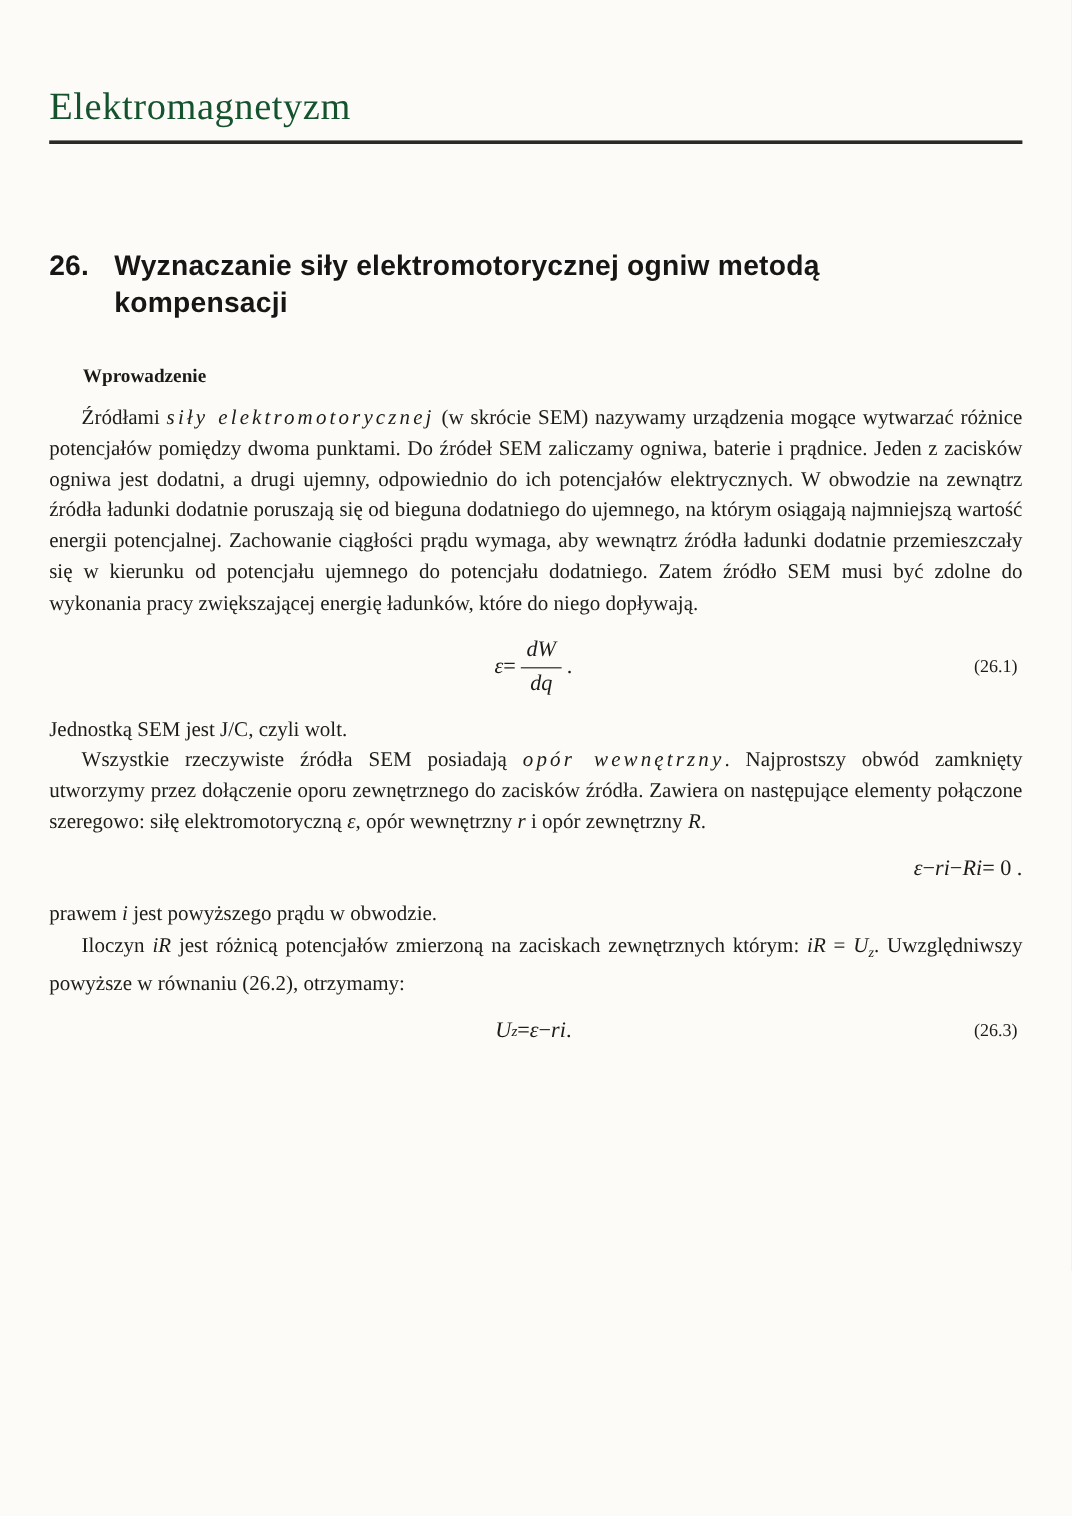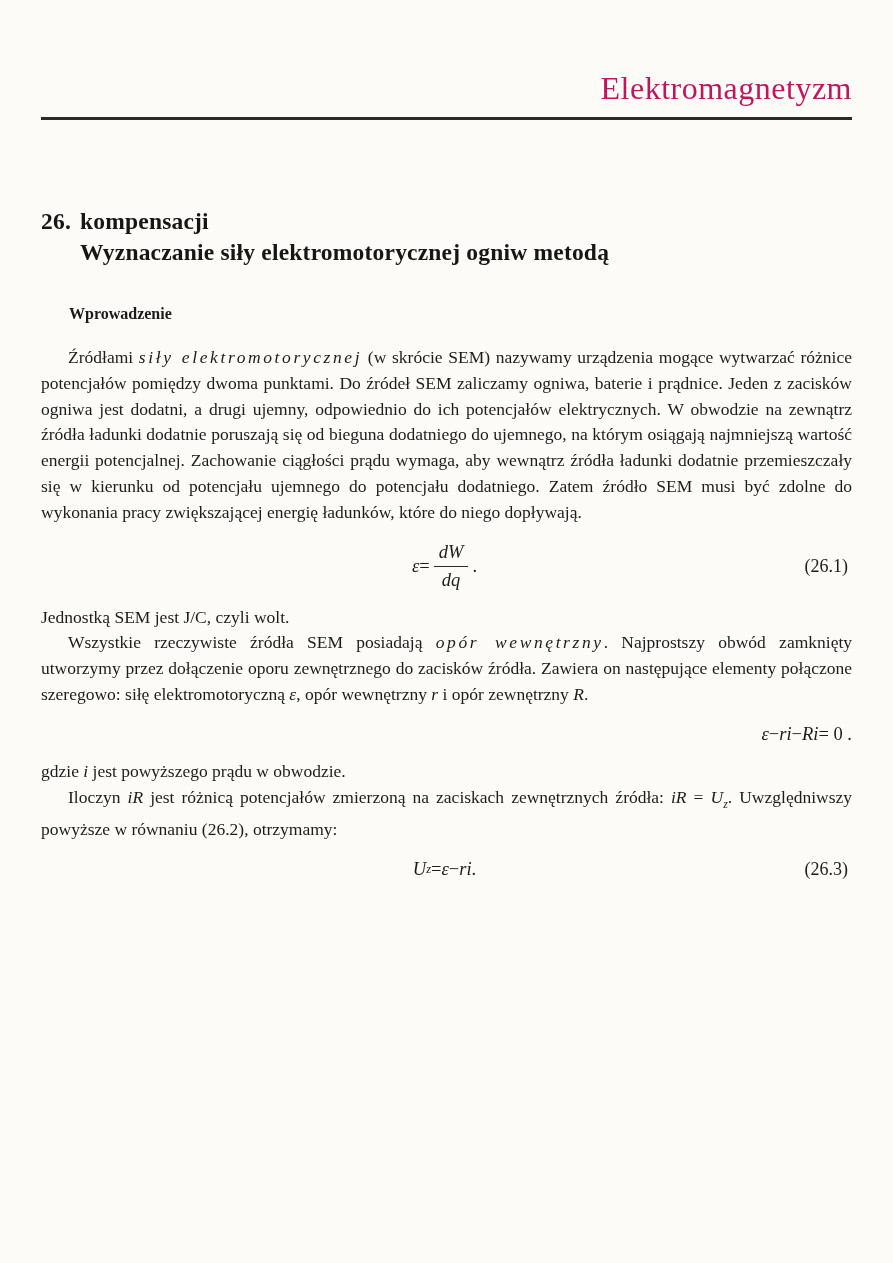--- a/index.html
+++ b/index.html
@@ -11,64 +11,64 @@
     background: #fcfbf8;
     color: #1d1c1a;
     font-family: "Liberation Serif", serif;
     padding: 70px 41px 0 41px;
     overflow: hidden;
   }
   .running-title {
     font-size: 32px;
     font-weight: 400;
     letter-spacing: 0.5px;
-    color: #be185d;
-    text-align: right;
+    color: #14532d;
   }
   .header-rule {
     margin-top: 10px;
     height: 3px;
     background: #2b2a27;
   }
   .section-heading {
     margin-top: 86px;
     display: flex;
-    font-family: Liberation Serif, serif;
+    font-family: Liberation Sans, sans-serif;
     font-weight: 700;
     font-size: 23.5px;
     line-height: 1.34;
     letter-spacing: 0.2px;
     color: #171614;
+    gap: 12px;
   }
   .section-number { margin-right: 9px; }
   .section-title .line { display: block; }
   .subsection-heading {
     margin-top: 36px;
     margin-left: 28px;
     font-size: 16px;
     font-weight: 700;
     color: #1b1a18;
   }
-  .body-text { margin-top: 22px; }
+  .body-text { margin-top: 12px; }
   .body-text p {
     font-size: 17.5px;
     line-height: 25.8px;
     text-align: justify;
   }
   p.indent { text-indent: 27px; }
   .it { font-style: italic; }
   .lsp { letter-spacing: 2.6px; }
   sub { font-size: 68%; }
   .eq-row {
     display: flex;
     align-items: center;
     margin: 16px 0 14px 0;
   }
   .eq-side { flex: 1 1 0; }
-  .eq-number { flex: 1 1 0; text-align: right; font-size: 18px; padding-right: 4px; }
+  .eq-number { flex: 1 1 0; text-align: right; font-size: 15px; padding-right: 4px; }
   .eq-body {
     font-size: 18.5px;
     display: inline-flex;
     align-items: center;
   }
   .frac {
     display: inline-block;
     text-align: center;
     vertical-align: middle;
     margin: 0 4px;
@@ -84,22 +84,22 @@
   <header>
     <h1 class="running-title">Elektromagnetyzm</h1>
     <div class="header-rule"></div>
   </header>
 
   <main>
 
     <h2 class="section-heading">
       <span class="section-number">26.</span>
       <span class="section-title">
+        <span class="line">Wyznaczanie siły elektromotorycznej ogniw metodą</span>
         <span class="line">kompensacji</span>
-        <span class="line">Wyznaczanie siły elektromotorycznej ogniw metodą</span>
       </span>
     </h2>
 
     <h3 class="subsection-heading">Wprowadzenie</h3>
 
     <div class="body-text">
 
       <p class="indent"><span>Źródłami </span><span class="it lsp">siły elektromotorycznej</span><span> (w skrócie SEM) nazywamy urządzenia mogące wytwarzać różnice potencjałów pomiędzy dwoma punktami. Do źródeł SEM zaliczamy ogniwa, baterie i prądnice. Jeden z zacisków ogniwa jest dodatni, a drugi ujemny, odpowiednio do ich potencjałów elektrycznych. W obwodzie na zewnątrz źródła ładunki dodatnie poruszają się od bieguna dodatniego do ujemnego, na którym osiągają najmniejszą wartość energii potencjalnej. Zachowanie ciągłości prądu wymaga, aby wewnątrz źródła ładunki dodatnie przemieszczały się w kierunku od potencjału ujemnego do potencjału dodatniego. Zatem źródło SEM musi być zdolne do wykonania pracy zwiększającej energię ładunków, które do niego dopływają.</span></p>
 
 
@@ -127,23 +127,23 @@
         <span class="eq-body">
             <span class="it">ε</span>
             <span> − </span>
             <span class="it">ri</span>
             <span> − </span>
             <span class="it">Ri</span>
             <span> = 0 .</span>
           </span>
       </div>
 
-      <p><span>gdzie </span><span class="it">i</span><span> jest powyższego prądu w obwodzie.</span></p>
+      <p><span>prawem </span><span class="it">i</span><span> jest powyższego prądu w obwodzie.</span></p>
 
-      <p class="indent"><span>Iloczyn </span><span class="it">iR</span><span> jest różnicą potencjałów zmierzoną na zaciskach zewnętrznych źródła: </span><span class="it">iR</span><span> = </span><span class="it">U</span><sub class="it">z</sub><span>. Uwzględniwszy powyższe w równaniu (26.2), otrzymamy:</span></p>
+      <p class="indent"><span>Iloczyn </span><span class="it">iR</span><span> jest różnicą potencjałów zmierzoną na zaciskach zewnętrznych którym: </span><span class="it">iR</span><span> = </span><span class="it">U</span><sub class="it">z</sub><span>. Uwzględniwszy powyższe w równaniu (26.2), otrzymamy:</span></p>
 
       <div class="eq-row">
         <span class="eq-side"></span>
         <span class="eq-body">
             <span class="it">U</span>
             <sub class="it">z</sub>
             <span> = </span>
             <span class="it">ε</span>
             <span> − </span>
             <span class="it">ri</span>

